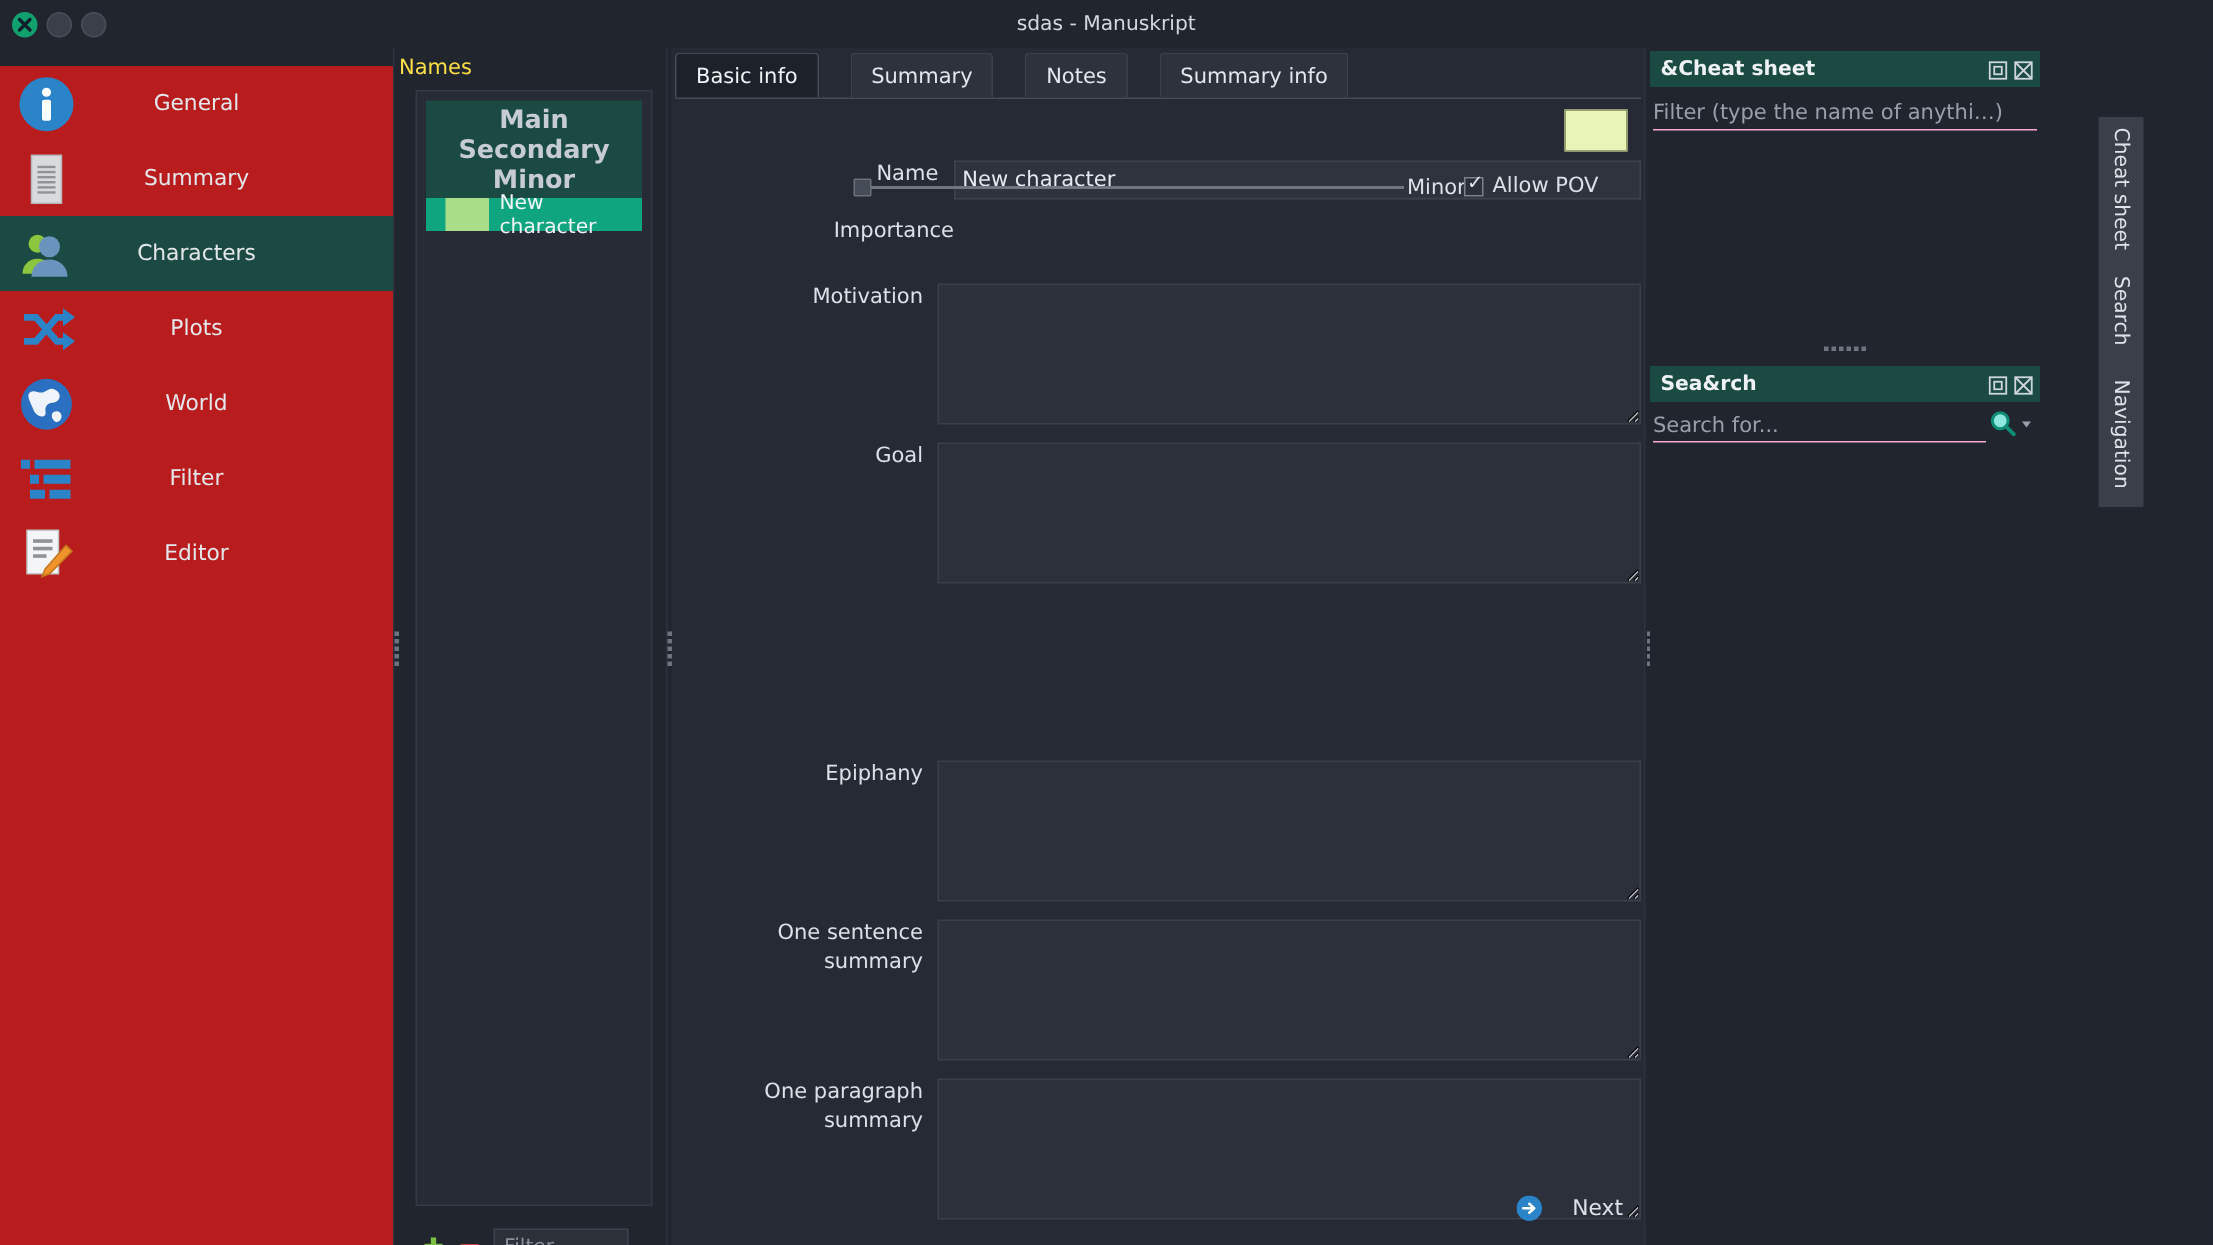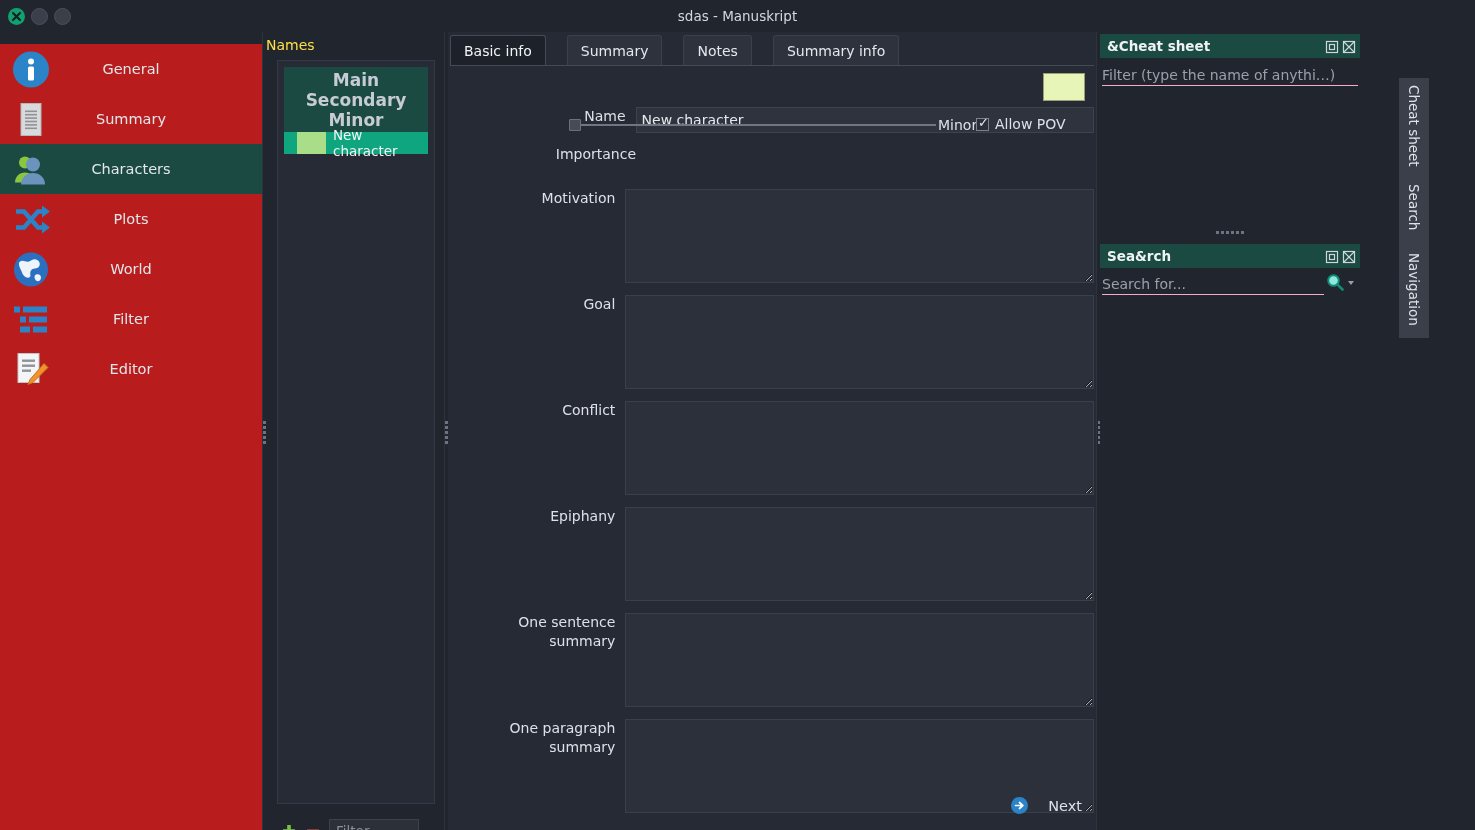--- a/index.html
+++ b/index.html
@@ -399,24 +399,20 @@
     <div class="frow" style="top:123px;">
       <span class="flabel">Motivation</span>
       <textarea class="ftextarea" style="height: 94px;"></textarea>
     </div>
 
     <div class="frow" style="top:229px;">
       <span class="flabel">Goal</span>
       <textarea class="ftextarea" style="height: 94px;"></textarea>
     </div>
 
-    <div class="frow" style="top:335px;">
-      <span class="flabel">Conflict</span>
-      <textarea class="ftextarea" style="height: 94px;"></textarea>
-    </div>
 
     <div class="frow" style="top:441px;">
       <span class="flabel">Epiphany</span>
       <textarea class="ftextarea" style="height: 94px;"></textarea>
     </div>
 
     <div class="frow" style="top:547px;">
       <span class="flabel" style="line-height:19px;">One sentence summary</span>
       <textarea class="ftextarea" style="height: 94px;"></textarea>
     </div>

